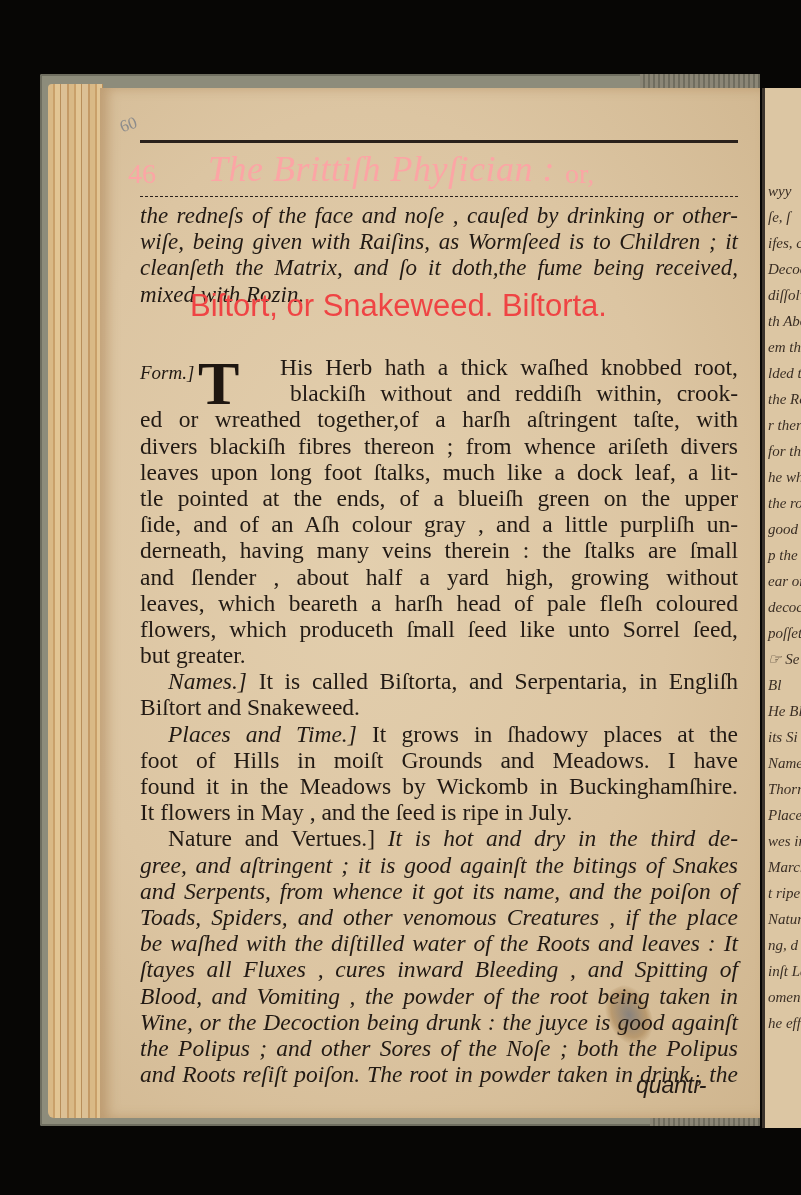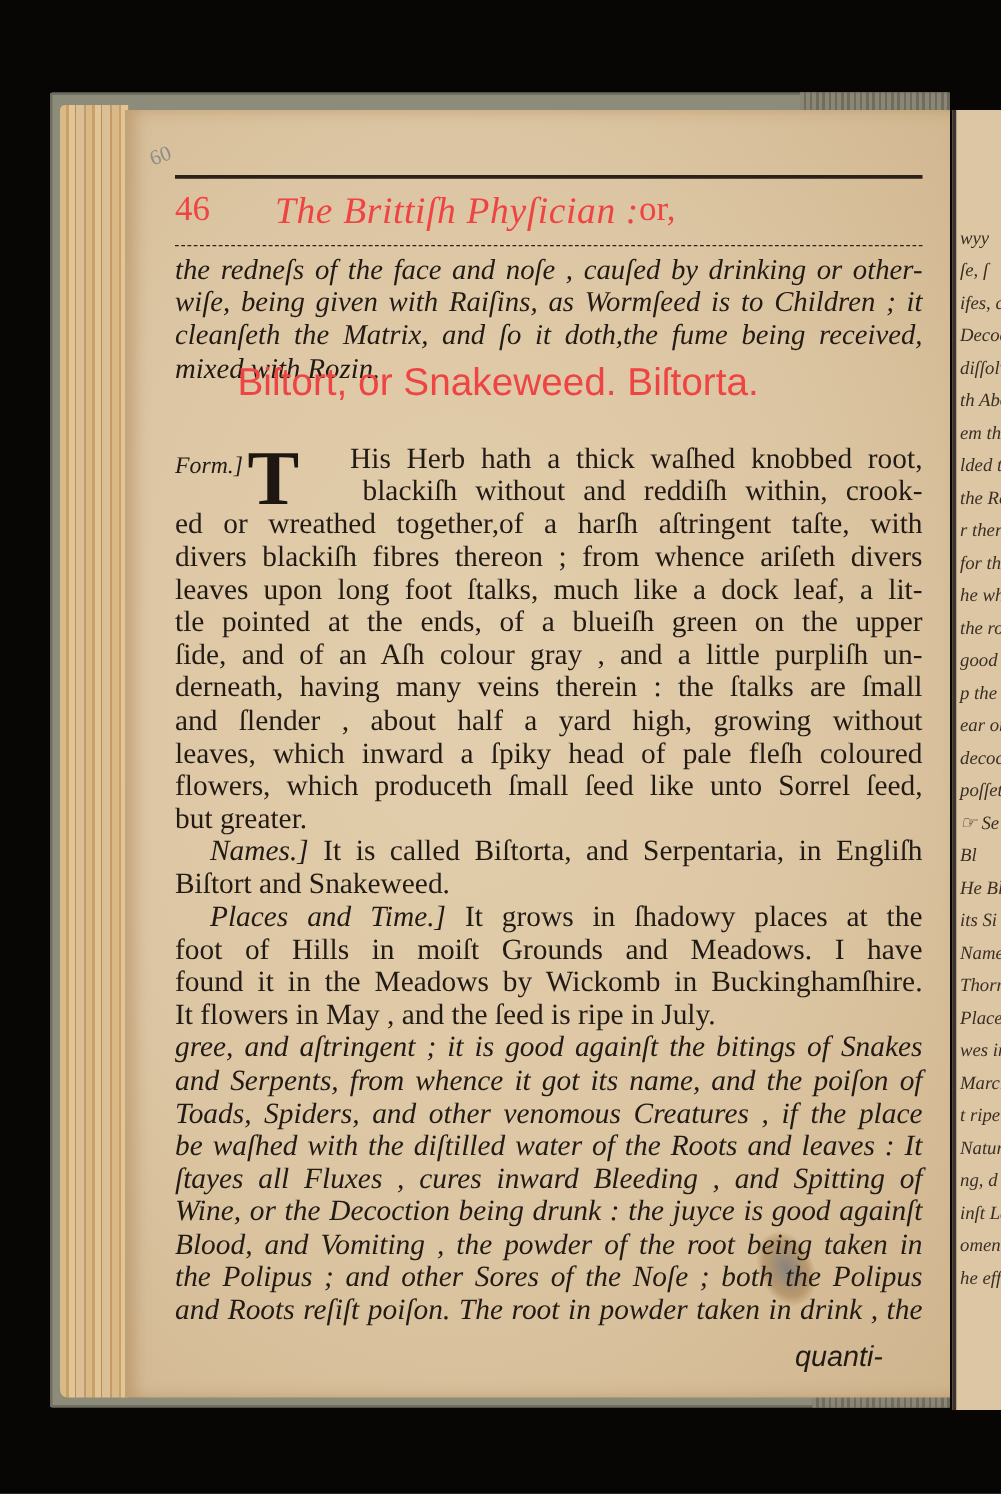--- a/index.html
+++ b/index.html
@@ -42,26 +42,26 @@
       font-family:"Liberation Serif", serif; font-style:italic; font-size:15px;
       color:#3a2e24; line-height:26px; padding:90px 0 0 3px; white-space:nowrap;
     }
     .pencil-num {
       position:absolute; left:120px; top:115px; font-size:17px; color:#8c8c8c;
       font-family:"Liberation Serif", serif; transform:rotate(-20deg);
     }
     .rule-top { position:absolute; left:140px; top:140px; width:598px; height:3px; background:#2a211b; }
     .rule-bottom { position:absolute; left:140px; top:196px; width:598px; height:1px; border-top:1px dashed #2a211b; }
     .running-head {
-      position:absolute; left:140px; top:152px; width:598px; height:38px;
-      display:flex; align-items:flex-start; color:#ef4444;
+      position:absolute; left:128px; top:152px; width:598px; height:38px;
+      display:flex; align-items:flex-end; color:#fca5a5;
     }
     .page-num { font-family:"Liberation Serif", serif; font-size:28px; width:80px; }
-    .book-title { font-family:"Liberation Serif", serif; font-style:italic; font-size:30px; letter-spacing:.5px; }
-    .book-title-or { font-family:"Liberation Serif", serif; font-size:28px; }
+    .book-title { font-family:"Liberation Serif", serif; font-style:italic; font-size:36px; letter-spacing:.5px; }
+    .book-title-or { font-family:"Liberation Serif", serif; font-size:28px; margin-left:10px; }
 
     .text {
       position:absolute; left:140px; width:598px; color:#221a14;
       font-family:"Liberation Serif", serif; font-size:23.5px; line-height:26.2px;
     }
     .text .ln { white-space:nowrap; height:26.2px; text-align:justify; text-align-last:justify; }
     .text .ln.last { text-align-last:left; }
     .ital { font-style:italic; }
     .cont { top:203px; font-style:italic; font-size:23px; }
     .heading {
@@ -164,42 +164,46 @@
 <div class="text form-block">
   <div class="ln indent1">His Herb hath a thick waſhed knobbed root,</div>
   <div class="ln indent1" style="padding-left:150px">blackiſh without and reddiſh within, crook-</div>
   <div class="ln">ed or wreathed together,of a harſh aſtringent taſte, with</div>
   <div class="ln">divers blackiſh fibres thereon ;  from whence ariſeth divers</div>
   <div class="ln">leaves upon long foot ſtalks,  much like a dock leaf,  a lit-</div>
   <div class="ln">tle pointed at the ends,  of a blueiſh green on the upper</div>
   <div class="ln">ſide, and of an Aſh colour gray ,  and a little purpliſh un-</div>
   <div class="ln">derneath,  having many veins therein :  the ſtalks are ſmall</div>
   <div class="ln">and ſlender ,  about half a yard high,  growing without</div>
-  <div class="ln">leaves,  which inward a ſpiky head of pale fleſh coloured</div>
+  <div class="ln">leaves,  which beareth a harſh head of pale fleſh coloured</div>
   <div class="ln">flowers, which produceth ſmall ſeed like unto Sorrel ſeed,</div>
   <div class="ln last">but greater.</div>
 
   <div class="ln ind">
     <span class="ital">Names.]</span>
     <span>It is called Biſtorta, and Serpentaria, in Engliſh</span>
   </div>
   <div class="ln last">Biſtort and Snakeweed.</div>
 
   <div class="ln ind">
     <span class="ital">Places and Time.]</span>
     <span>It grows in ſhadowy places at the</span>
   </div>
   <div class="ln">foot of Hills in moiſt Grounds and Meadows.  I have</div>
   <div class="ln">found it in the Meadows by Wickomb in Buckinghamſhire.</div>
   <div class="ln last">It flowers in May ,  and the ſeed is ripe in July.</div>
 
+  <div class="ln ind">
+    <span>Nature and Vertues.]</span>
+    <span class="ital">It is hot and dry in the third de-</span>
+  </div>
   <div class="ln ital">gree, and aſtringent ;  it is good againſt the bitings of Snakes</div>
   <div class="ln ital">and Serpents, from whence it got its name,  and  the  poiſon of</div>
   <div class="ln ital">Toads, Spiders, and other venomous Creatures ,  if the place</div>
   <div class="ln ital">be waſhed with the diſtilled water of the Roots and leaves :  It</div>
   <div class="ln ital">ſtayes all Fluxes ,  cures inward Bleeding ,  and Spitting of</div>
+  <div class="ln ital">Blood,  and Vomiting ,  the powder of the root being taken in</div>
   <div class="ln ital">Wine, or the Decoction being drunk :  the juyce is good againſt</div>
-  <div class="ln ital">Blood,  and Vomiting ,  the powder of the root being taken in</div>
   <div class="ln ital">the Polipus ;  and other Sores of the Noſe ;  both the Polipus</div>
   <div class="ln ital">and Roots reſiſt poiſon.  The root in powder taken in drink ,  the</div>
 </div>
 
 <div class="catchword">quanti-</div>
 
 </body></html>

